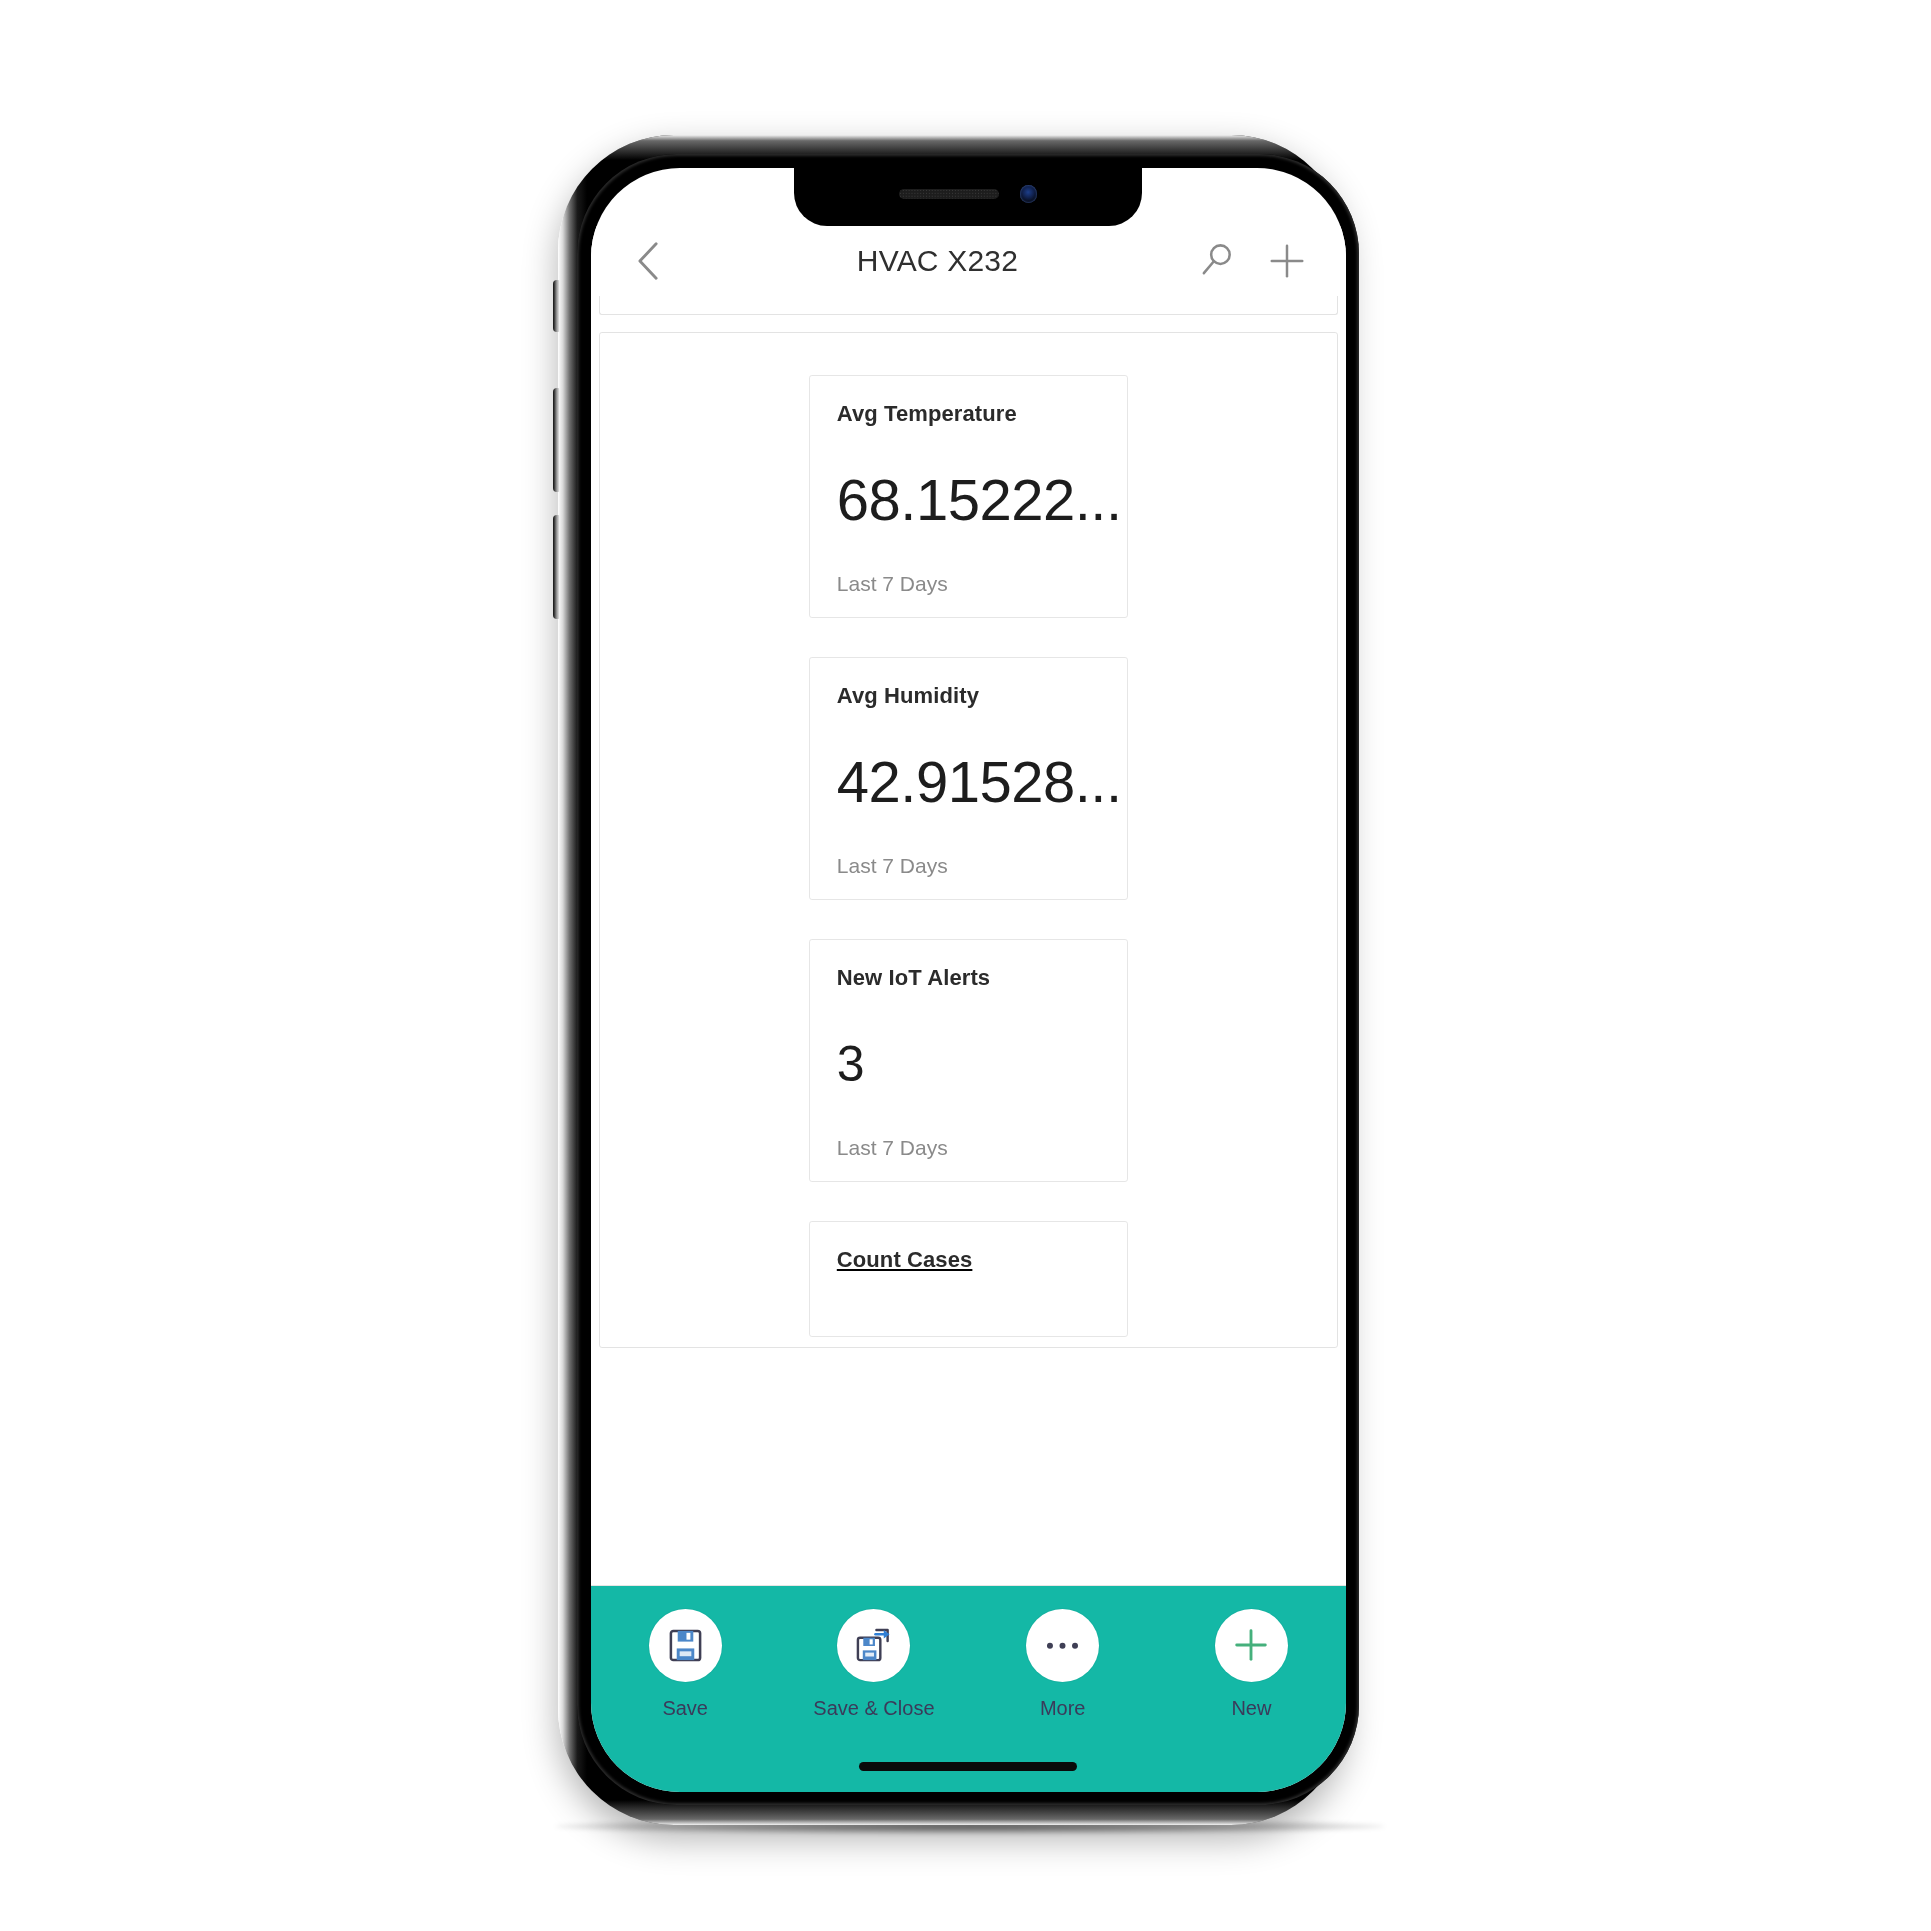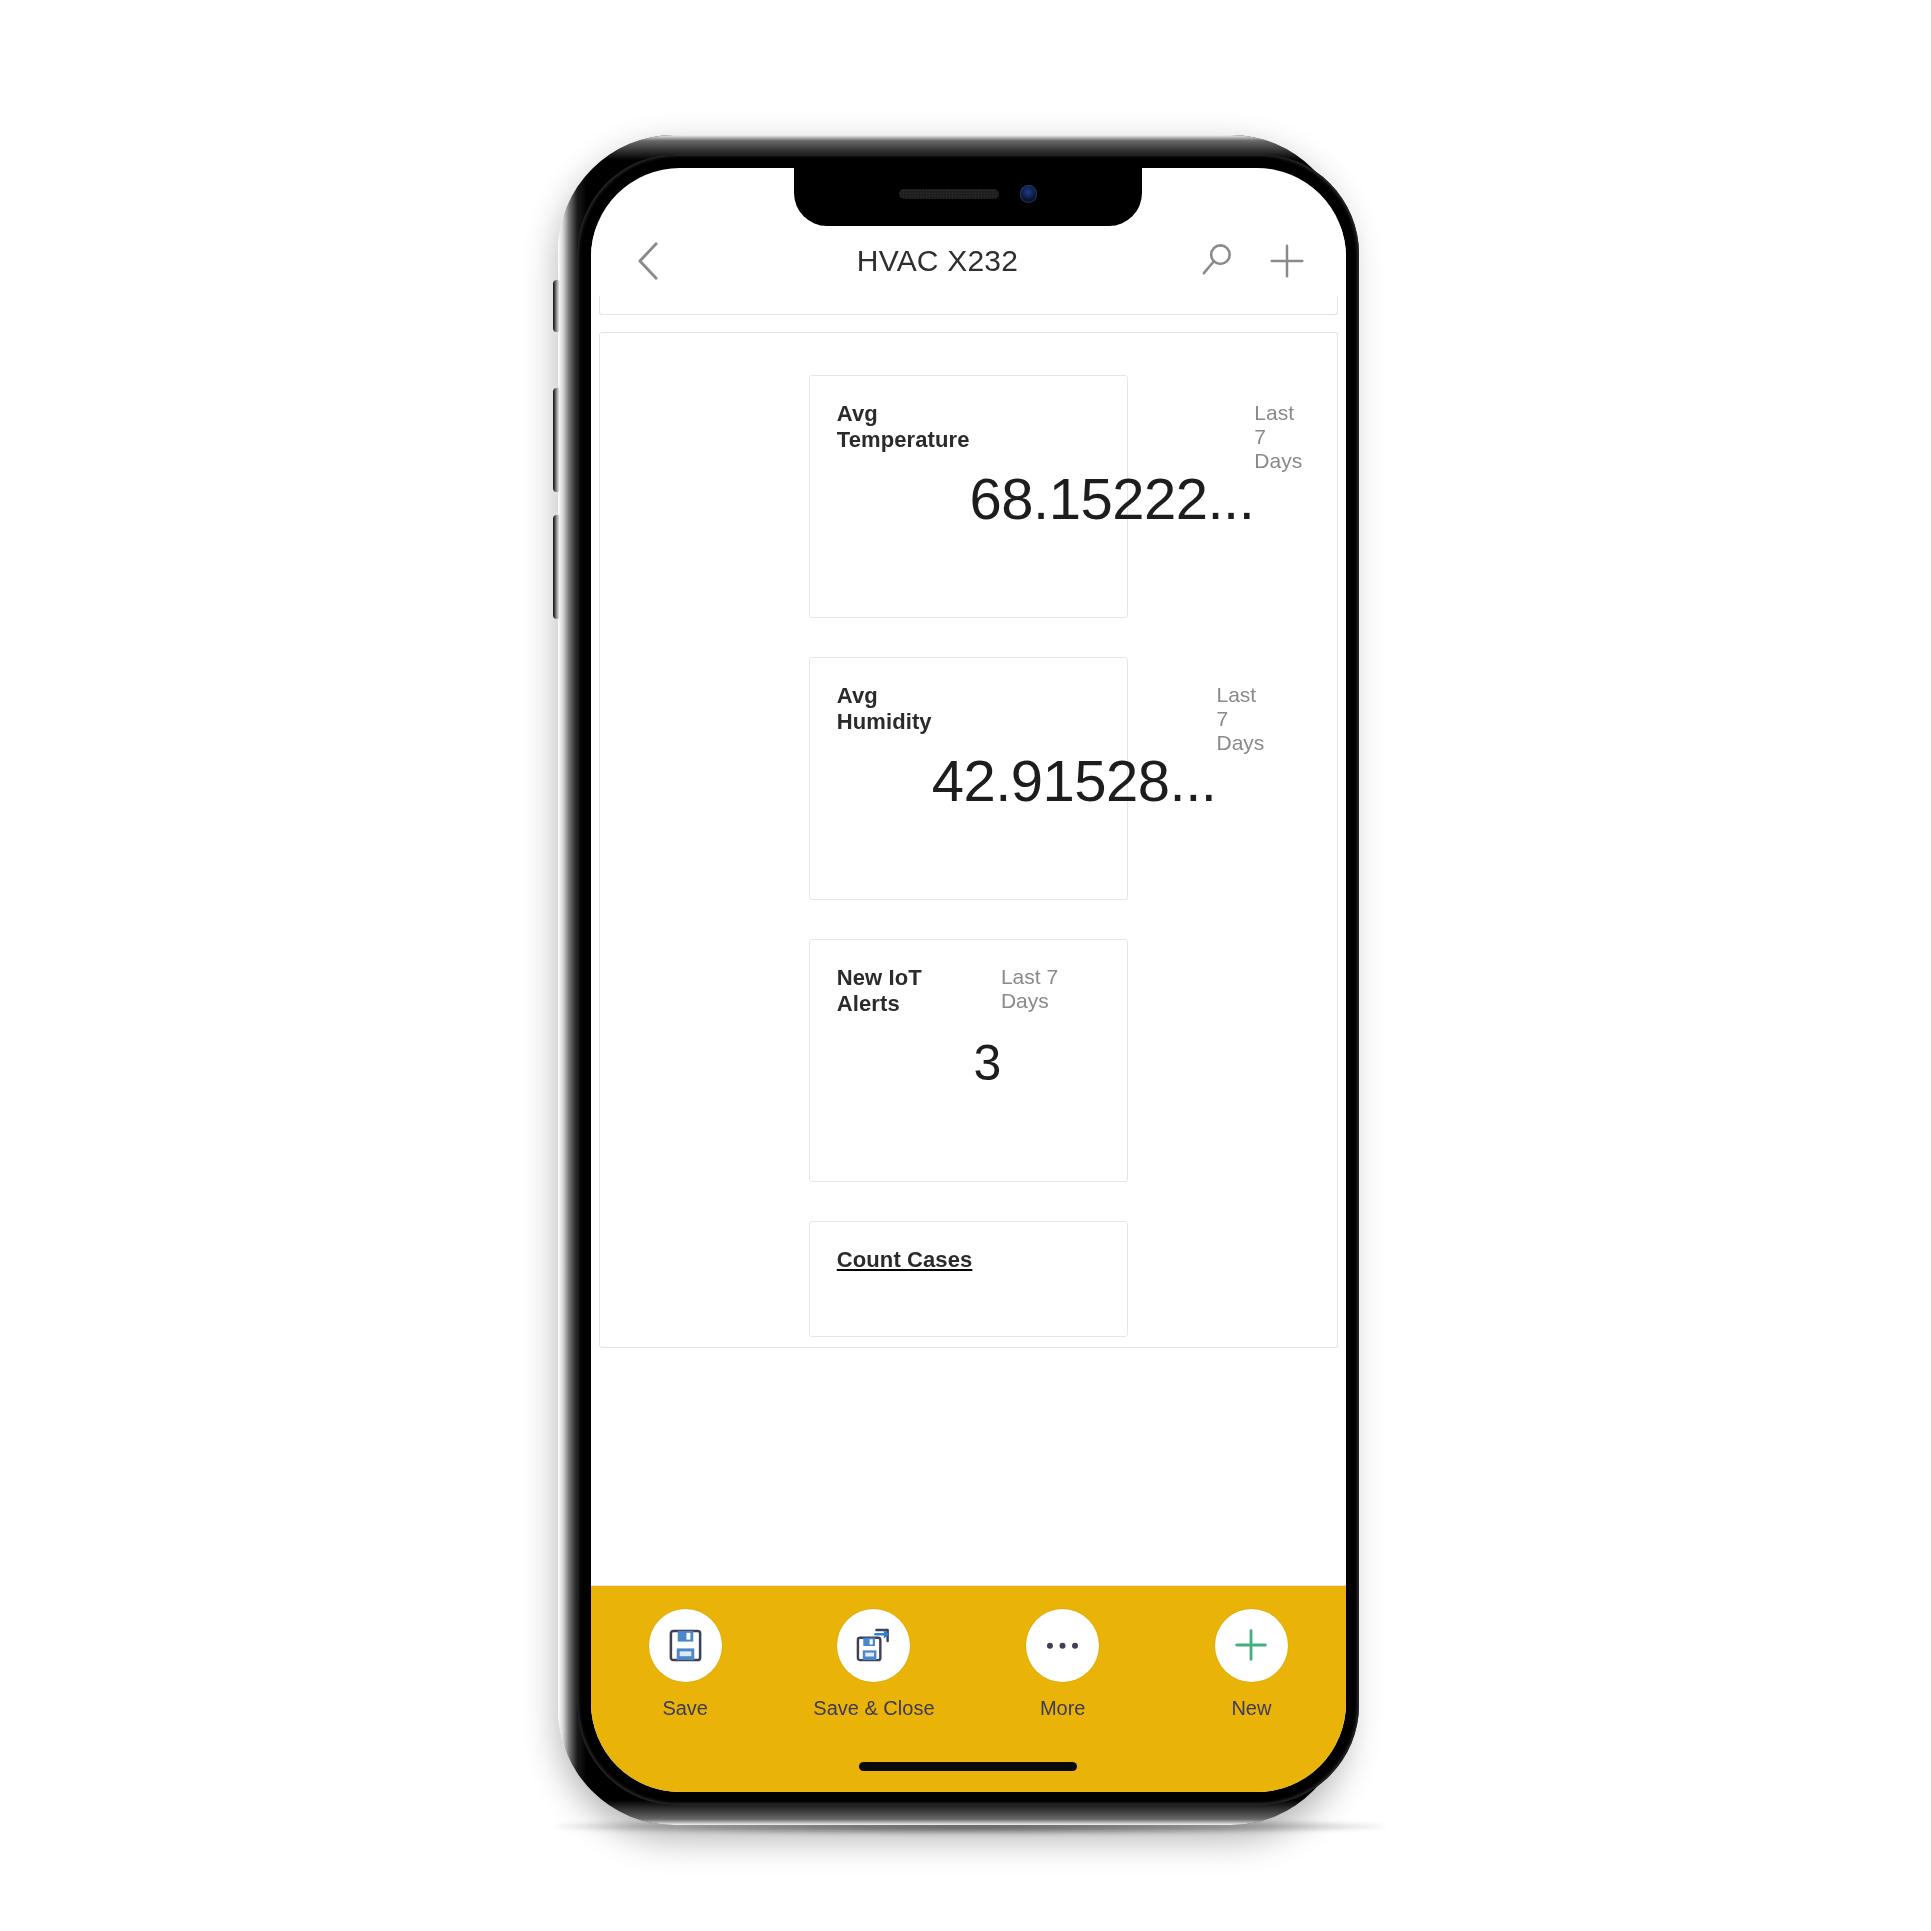--- a/index.html
+++ b/index.html
@@ -220,21 +220,21 @@
   .kpi-card {
     width: 319px;
     margin: 0 auto 39px auto;
     border: 1px solid #e6e6e6;
     border-radius: 2.9px;
     background: #ffffff;
     padding: 25px 27px 21px 27px;
     box-sizing: border-box;
     height: 243px;
     display: flex;
-    flex-direction: row;
+    flex-direction: column;
   }
   .kpi-card.partial {
     height: 116px;
     margin-bottom: 10px;
     overflow: hidden;
     text-decoration: underline;
   }
   .kpi-title {
     font-size: 22px;
     font-weight: bold;
@@ -263,21 +263,21 @@
     color: #8a8a8a;
   }
 
   
   .command-bar {
     position: absolute;
     left: 0;
     right: 0;
     bottom: 0;
     height: 207px;
-    background: #eab308;
+    background: #14b8a6;
     border-top: 1px solid #e6e5e4;
     display: flex;
     align-items: flex-start;
     justify-content: space-around;
     padding-top: 23px;
     box-sizing: border-box;
     z-index: 25;
   }
   .cmd-item {
     width: 145px;

